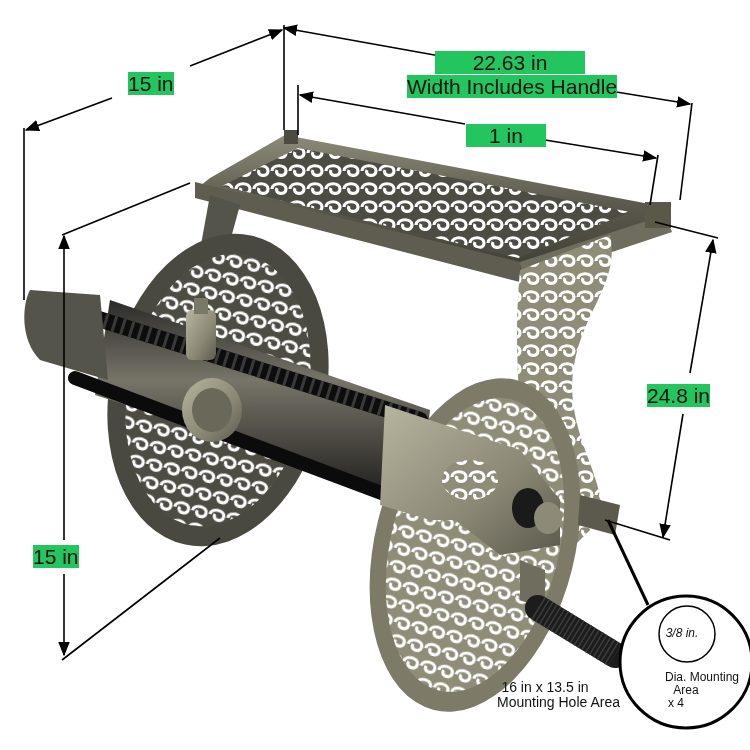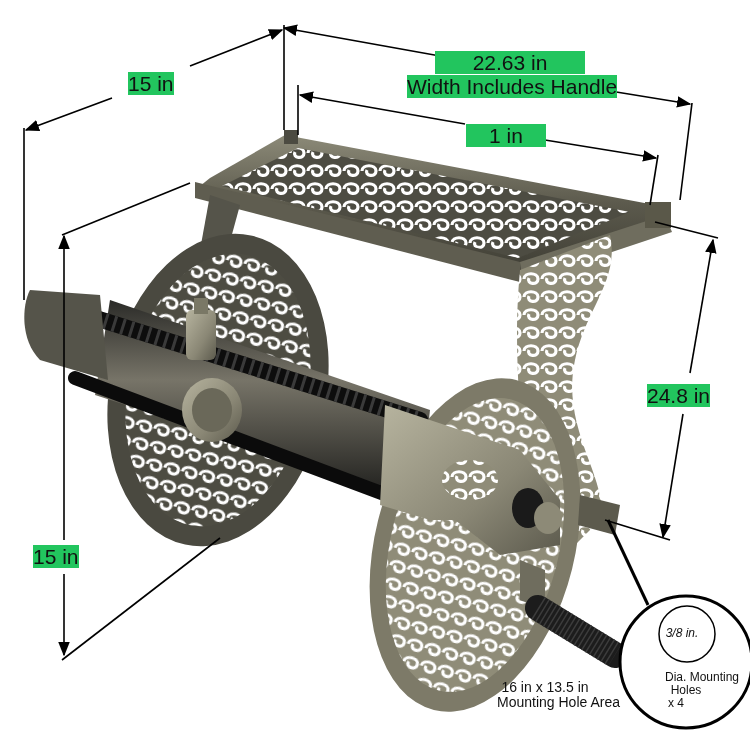--- a/index.html
+++ b/index.html
@@ -135,15 +135,15 @@
   <div class="lbl big center" style="left:466px;top:124px;width:80px;">1 in</div>
   <div class="lbl big" style="left:128px;top:72px;">15 in</div>
   <div class="lbl big" style="left:33px;top:545px;">15 in</div>
   <div class="lbl big" style="left:647px;top:384px;">24.8 in</div>
 
   <div class="lbl mid" style="left:470px;top:680px;width:150px;">16 in x 13.5 in</div>
   <div class="lbl mid" style="left:470px;top:695px;width:150px;text-align:right;">Mounting Hole Area</div>
 
   <div class="lbl small" style="left:652px;top:627px;width:60px;font-style:italic;">3/8 in.</div>
   <div class="lbl small" style="left:652px;top:671px;width:100px;">Dia. Mounting</div>
-  <div class="lbl small" style="left:636px;top:684px;width:100px;">Holes</div>
+  <div class="lbl small" style="left:636px;top:684px;width:100px;">Area</div>
   <div class="lbl small" style="left:636px;top:697px;width:80px;">x 4</div>
 </div>
 
 </body></html>

